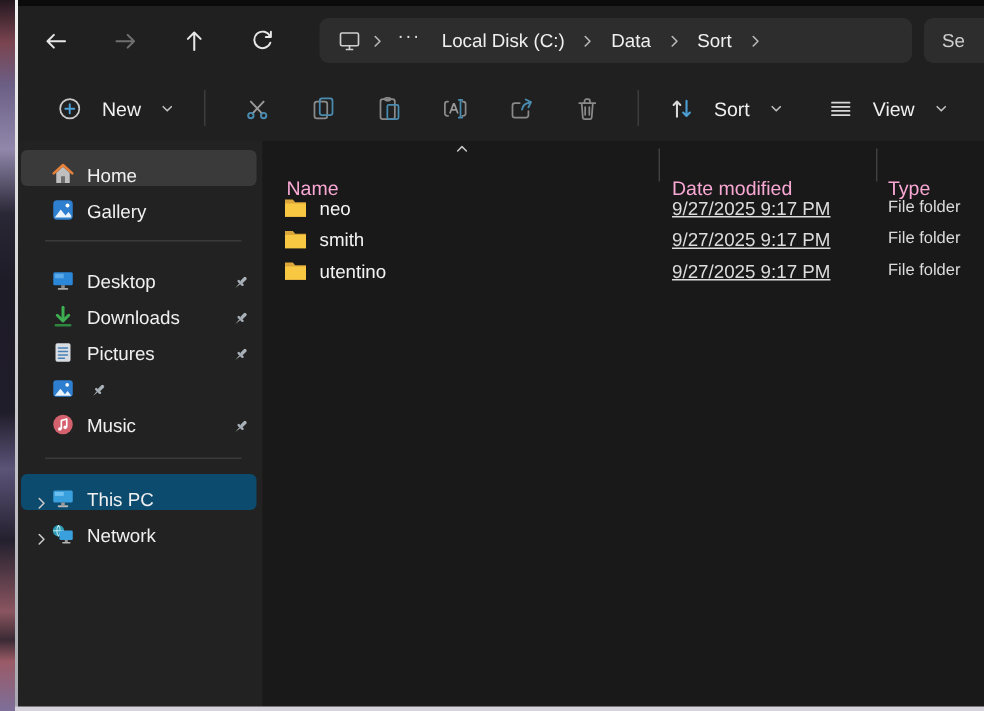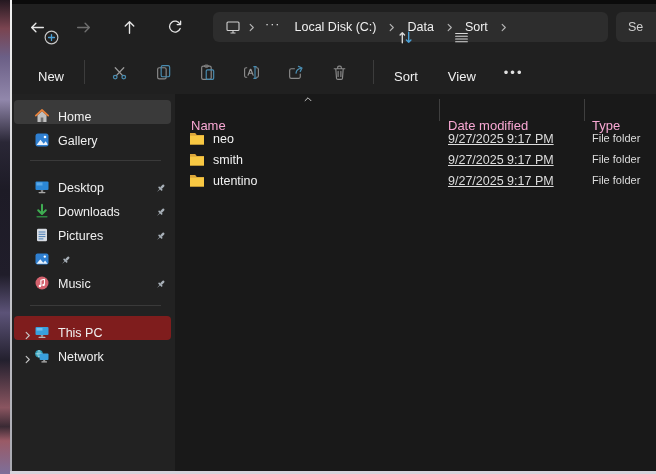--- a/index.html
+++ b/index.html
@@ -18,32 +18,32 @@
     background:none;border:none;border-radius:4px;padding:0;}
   .address-bar{margin-left:15px;width:395px;height:30px;flex:none;background:#2d2d2d;border-radius:6px;
     display:flex;align-items:center;padding:0 10px;gap:2px;box-sizing:border-box;}
   .crumb{padding:2px 7px;border-radius:4px;color:#f0f0f0;white-space:nowrap;}
   .crumb-sep{display:flex;align-items:center;padding:0 2px;}
   .overflow-crumb{letter-spacing:1px;color:#e0e0e0;padding:0 5px 6px 5px;}
   .search-box{margin-left:8px;width:160px;height:30px;flex:none;background:#2d2d2d;border-radius:6px;
     display:flex;align-items:center;padding:0 12px;color:#cfcfcf;box-sizing:border-box;}
   
   .toolbar{height:44px;flex:none;display:flex;align-items:center;padding-left:18px;background:#202020;}
-  .tool-button{display:flex;align-items:center;gap:23px;background:none;border:none;color:#f0f0f0;
-    font-size:13px;font-family:inherit;padding:6px 8px;border-radius:4px;flex-direction:column;}
+  .tool-button{display:flex;align-items:center;gap:13px;background:none;border:none;color:#f0f0f0;
+    font-size:13px;font-family:inherit;padding:6px 8px;border-radius:4px;}
   .tb-divider{width:1px;height:24px;background:#3c3c3c;margin:0 12px;flex:none;}
   .icon-btn{width:44px;height:34px;display:flex;align-items:center;justify-content:center;
     background:none;border:none;border-radius:4px;padding:0;}
   .more-glyph{font-size:13px;letter-spacing:2px;color:#e0e0e0;}
   
   .main{flex:1;display:flex;min-height:0;}
   .sidebar{width:163px;flex:none;background:#222222;padding-top:6px;box-sizing:border-box;}
   .side-item{height:24px;margin:0 4px 0 2px;padding:0 4px 0 6px;display:flex;align-items:flex-end;border-radius:4px;}
   .side-item.selected{background:#3a3a3a;}
-  .side-item.hovered{background:#7f1d1d;}
+  .side-item.hovered{background:#0c4a6e;}
   .chev{width:14px;flex:none;display:flex;align-items:center;justify-content:center;}
   .sicon{width:16px;height:16px;flex:none;margin-right:8px;display:flex;align-items:center;justify-content:center;}
   .slabel{flex:1;color:#f0f0f0;font-size:12.5px;white-space:nowrap;overflow:hidden;}
   .pin{width:14px;flex:none;display:flex;align-items:center;justify-content:center;}
   .side-divider{height:1px;background:#3a3a3a;margin:12px 14px 10px 18px;}
   .side-divider.second{margin-top:14px;}
   
   .content{flex:1;background:#191919;position:relative;}
   .col-header{position:relative;height:30px;}
   .col-label{position:absolute;top:24px;color:#f9a8d4;font-size:13px;white-space:nowrap;}

